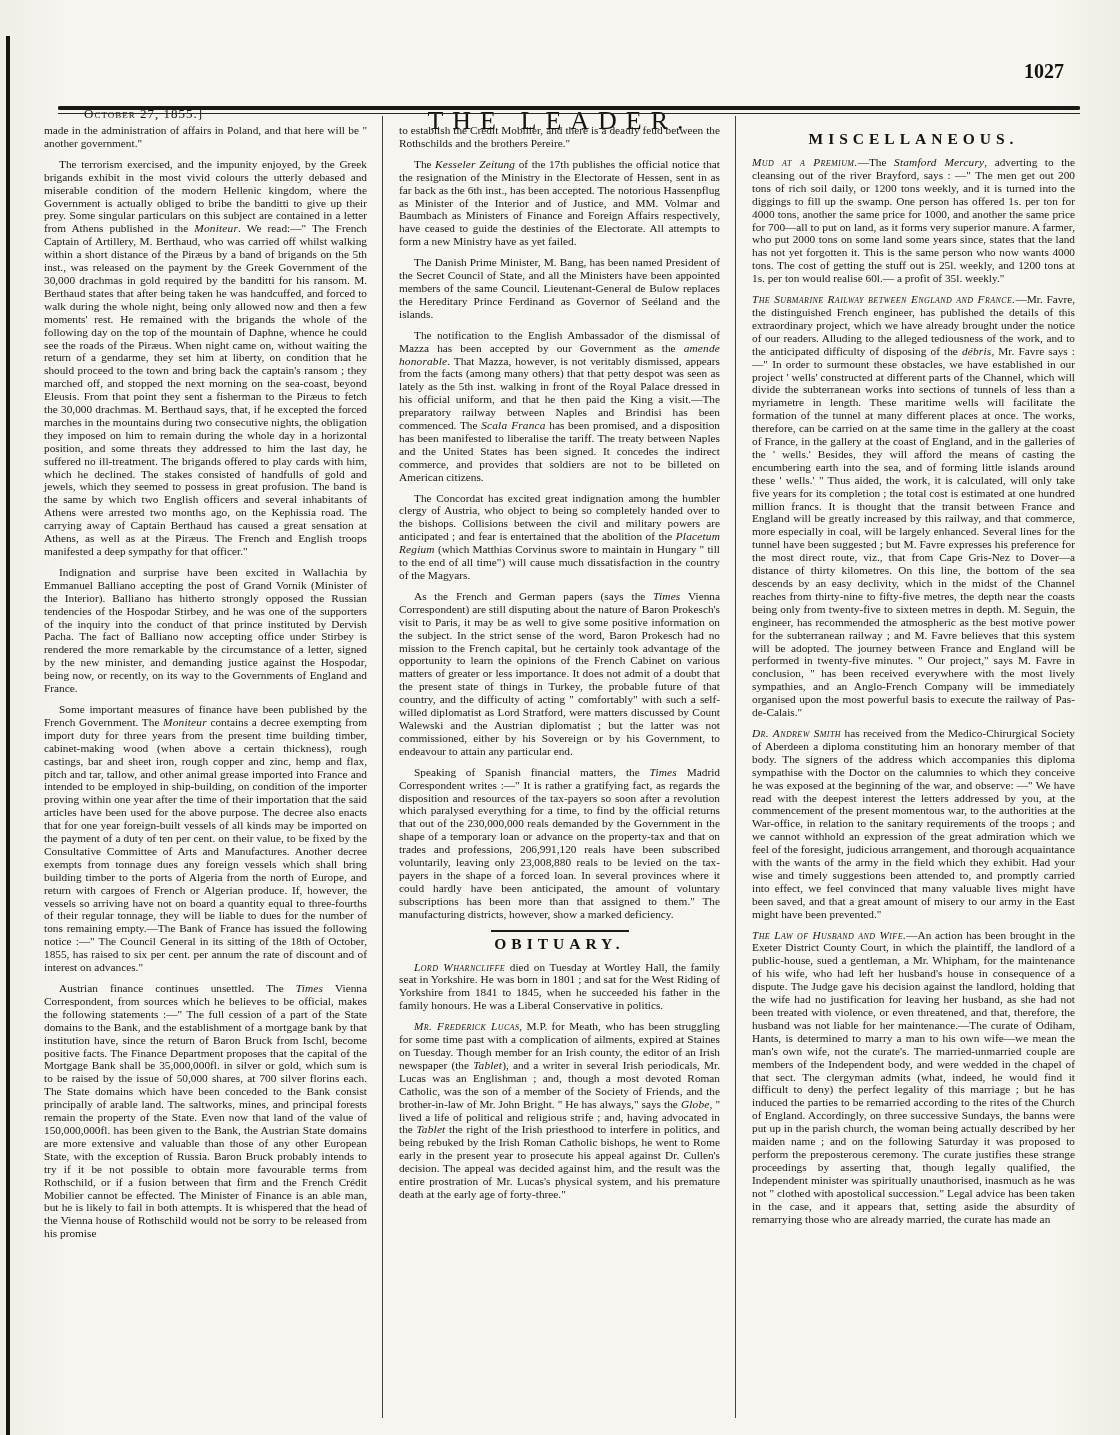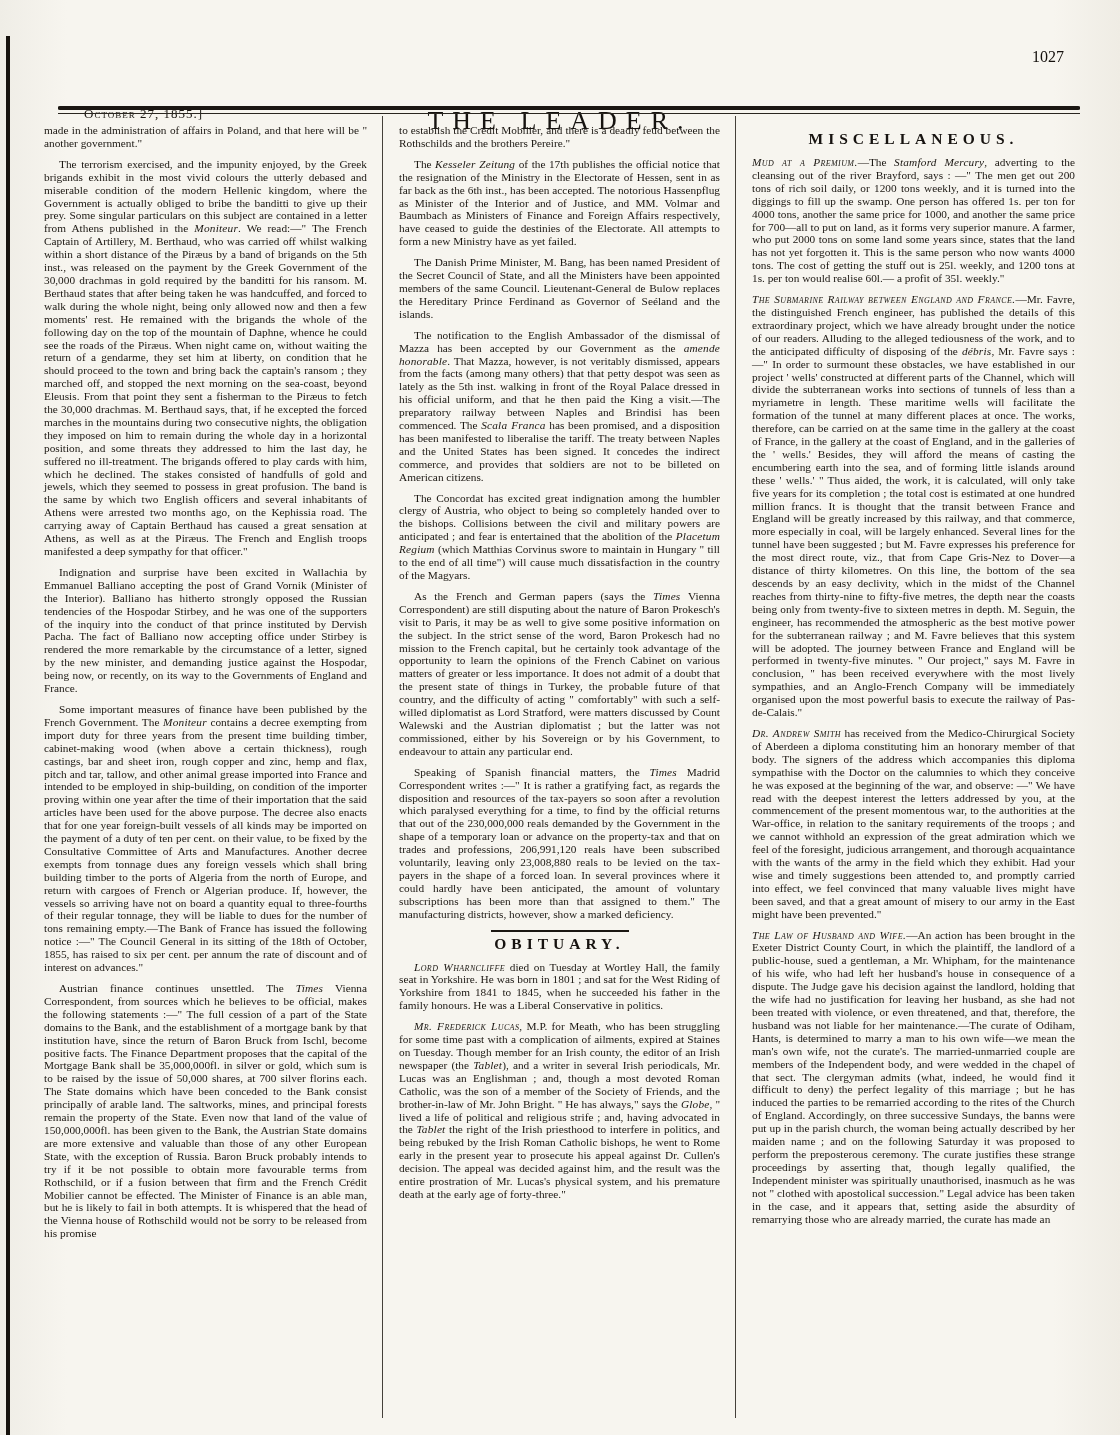--- a/index.html
+++ b/index.html
@@ -8,21 +8,21 @@
   .sheet { position:absolute; inset:0; background:#f6f4ee;
            background-image:linear-gradient(90deg, #efede6 0%, #f7f5ef 6%, #f7f5ef 94%, #efece4 100%); }
   .left-edge { position:absolute; left:6px; top:36px; width:4px; height:1399px; background:#17130e; }
 
   
   .masthead { position:absolute; top:0; left:0; width:1120px; height:112px; }
   .m-date { position:absolute; left:84px; top:70px; font-size:13px; color:#1b1712;
             font-variant:small-caps; letter-spacing:1px;margin-top:36px; }
   .m-title { position:absolute; left:0; top:64px; width:1120px; text-align:center;
              font-size:26px; letter-spacing:9px; color:#161310;margin-top:42px; }
-  .m-page { position:absolute; right:56px; top:48px; font-size:16px; font-weight:normal; color:#14100c; }
+  .m-page { position:absolute; right:56px; top:60px; font-size:20px; font-weight:bold; color:#14100c; }
   .m-rule { position:absolute; top:106px; left:58px; width:1022px; }
   .m-rule .thick { height:4px; background:#1b1712; border-radius:2px/1px; }
   .m-rule .thin  { height:1px; background:#2a2620; margin-top:3px; }
 
   
   .page-columns { position:absolute; top:116px; left:28px; width:1064px; display:flex; align-items:stretch; }
   .col { width:354px; box-sizing:border-box; padding:0 7px 0 8px; min-height:1302px; }
   .col-mid { border-left:1px solid #45403a; border-right:1px solid #45403a; }
 
   .para { margin:8px; text-indent:15px; font-size:11.3px; line-height:12.9px;

